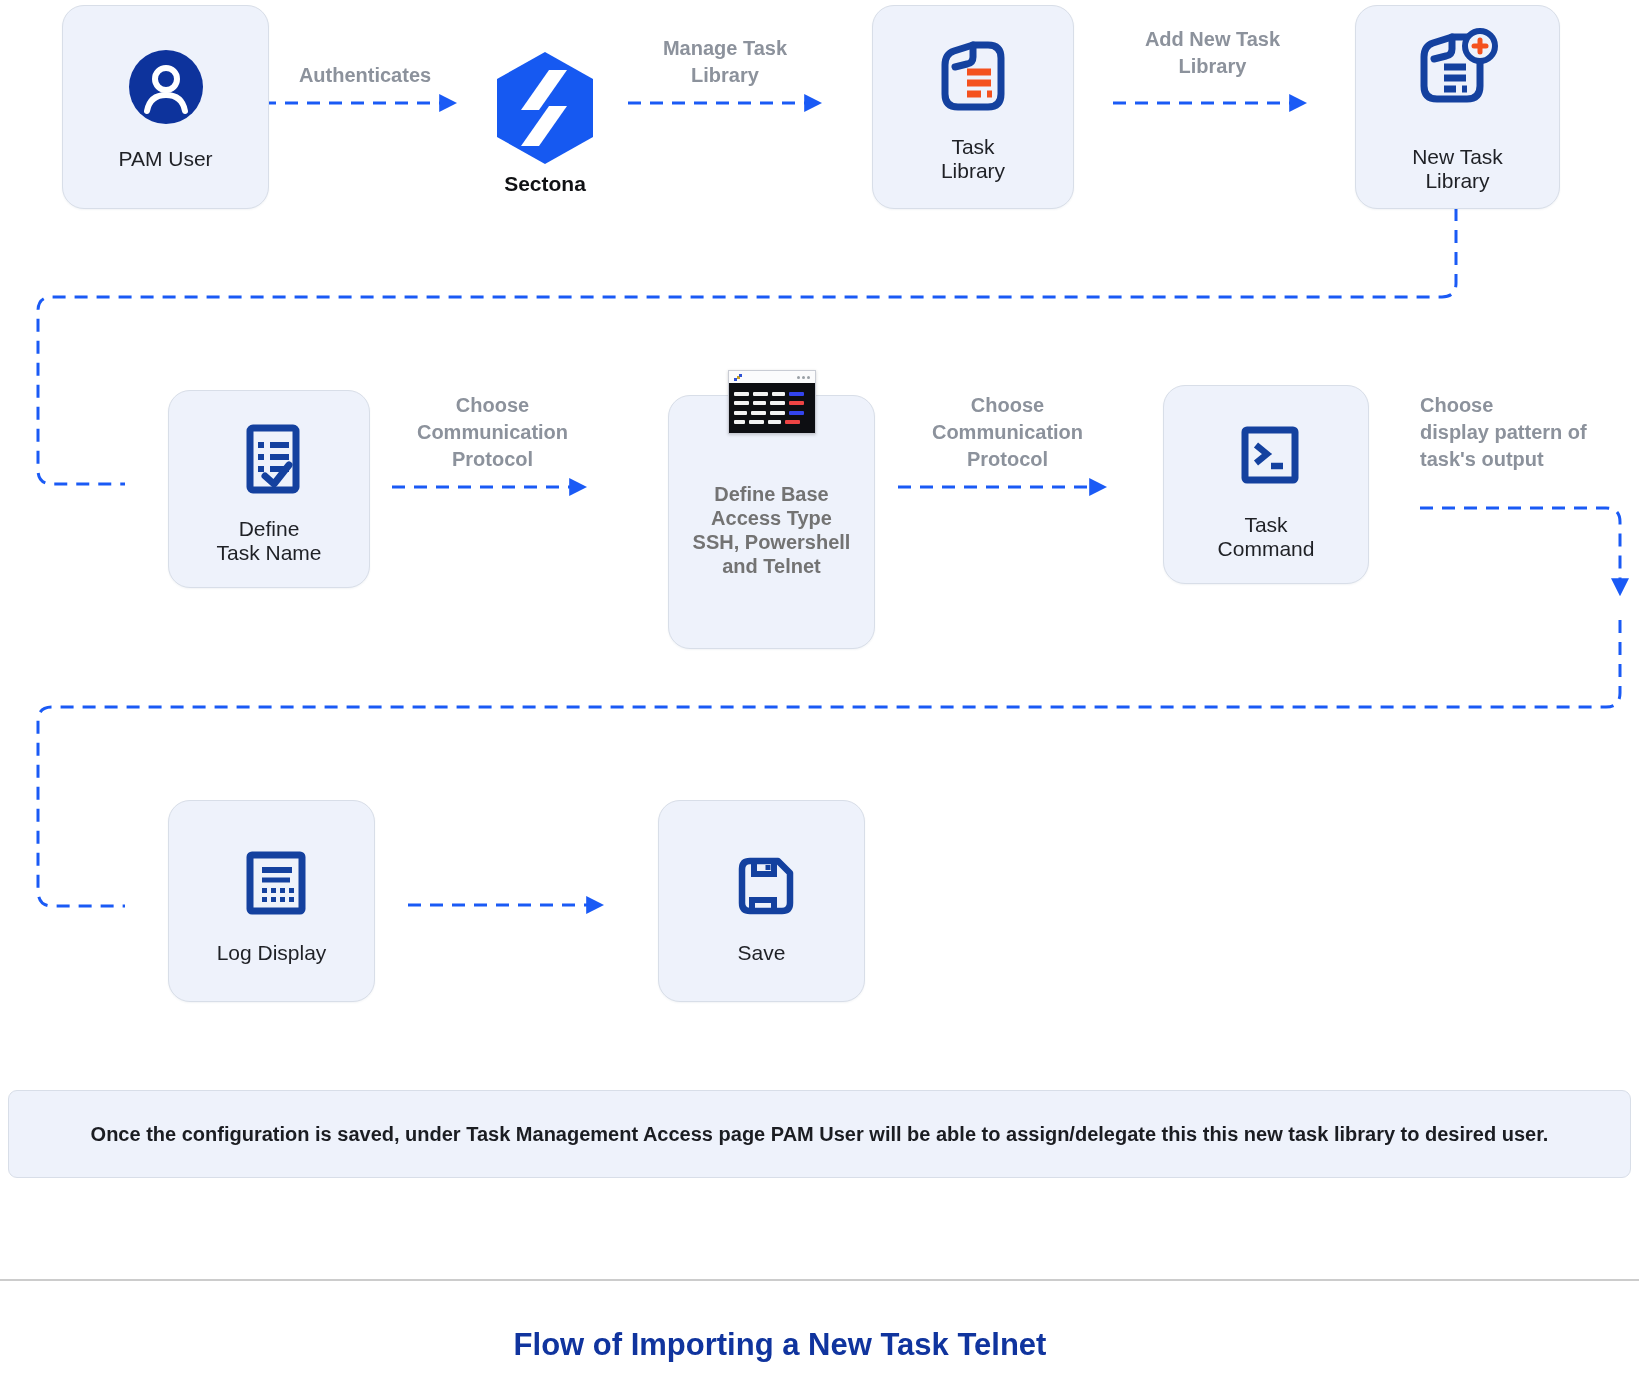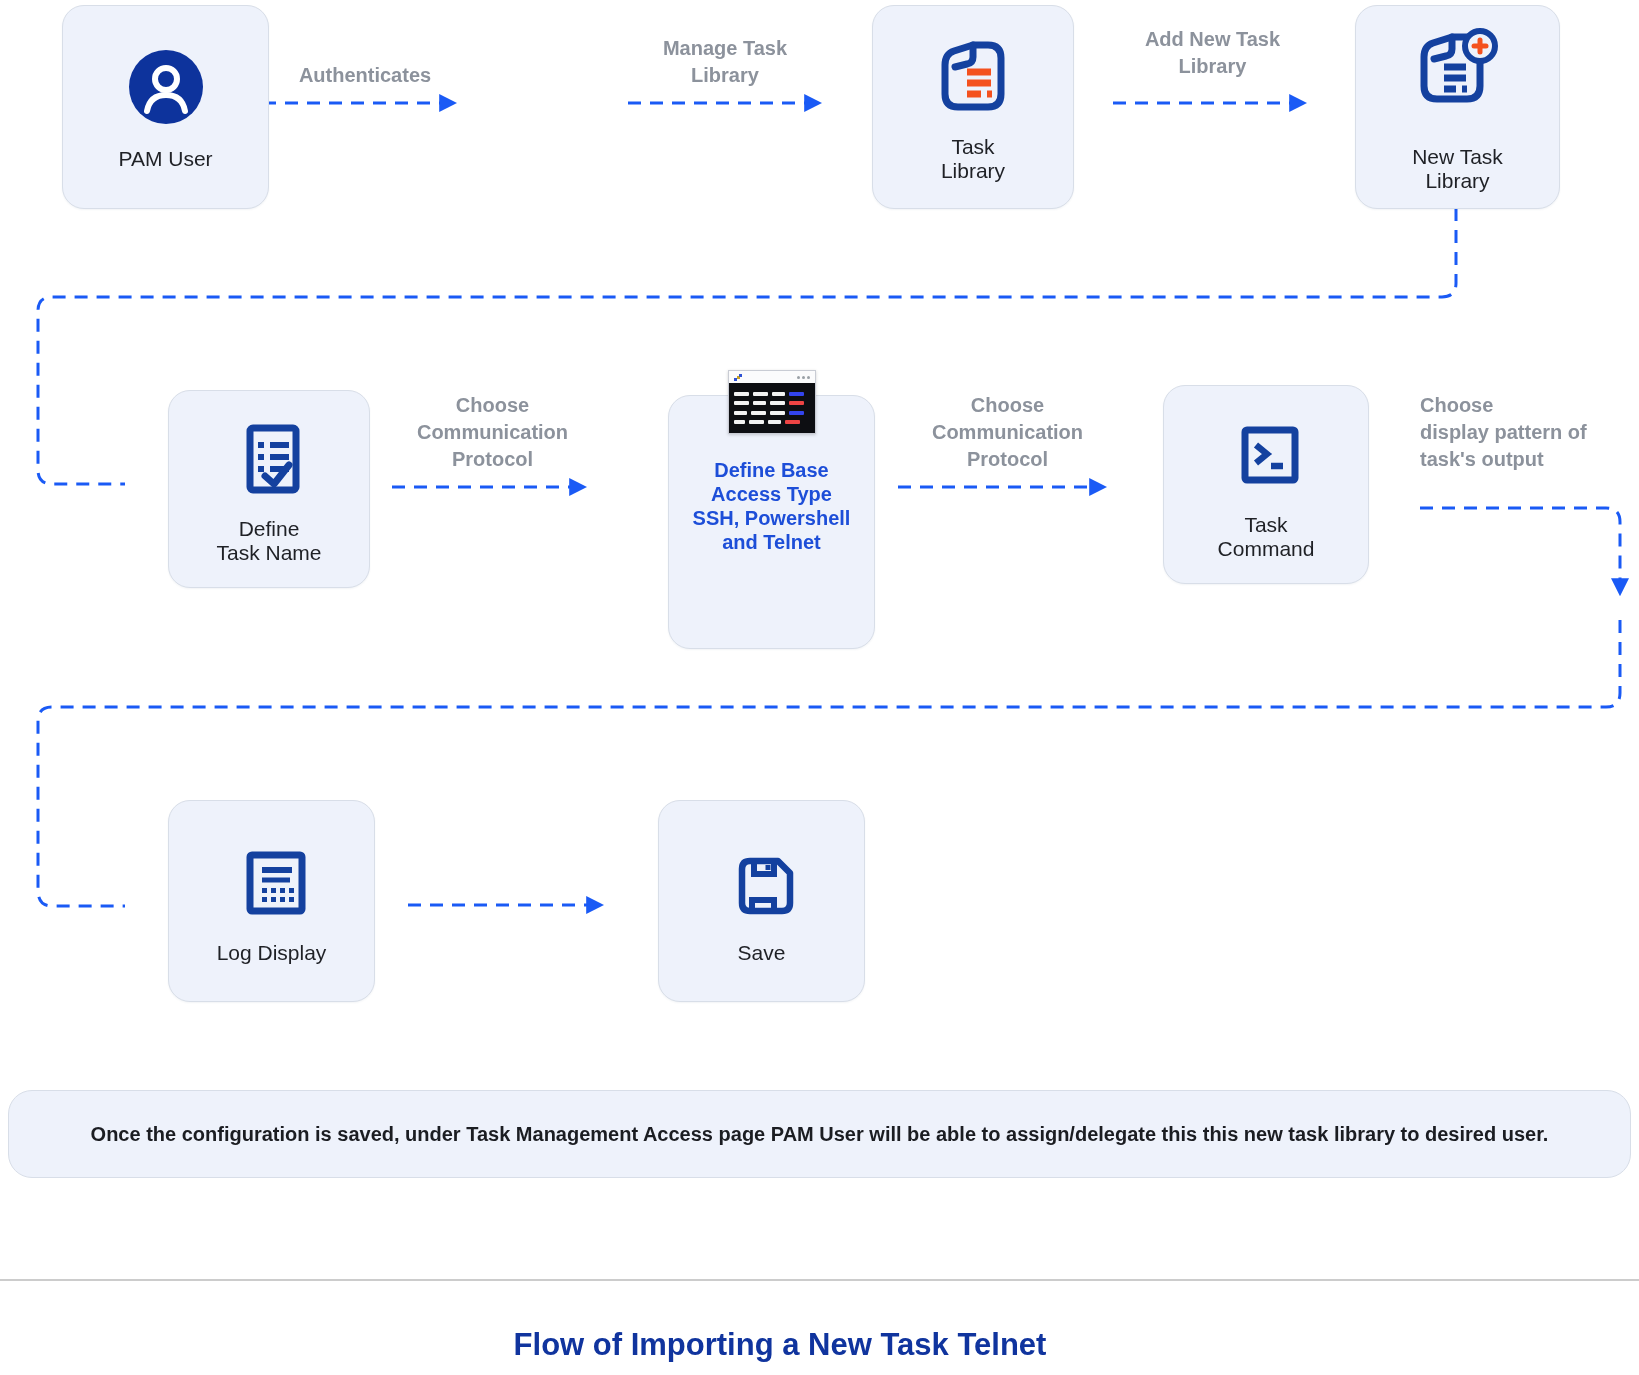--- a/index.html
+++ b/index.html
@@ -21,40 +21,40 @@
   
   svg.connectors{position:absolute;left:0;top:0;pointer-events:none;}
   .dashed{fill:none;stroke:#1A5AF5;stroke-width:3;stroke-dasharray:13 9;}
 
   
   .sectona-wrap{position:absolute;left:475px;top:50px;width:140px;display:flex;flex-direction:column;align-items:center;}
   .sectona-label{margin-top:6px;font-size:21px;font-weight:bold;color:#101114;}
 
   
   .node.base-access{justify-content:flex-start;padding-top:62px;gap:0;}
-  .base-access-text{font-size:20px;line-height:24px;font-weight:bold;color:#1d4ed8;text-align:center;white-space:pre-line;}
+  .base-access-text{font-size:20px;line-height:24px;font-weight:bold;color:#737373;text-align:center;white-space:pre-line;margin-top:24px;}
   .term-window{position:absolute;top:-26px;left:50%;transform:translateX(-50%);width:86px;height:62px;
                background:#ffffff;border:1px solid #c9ccd4;box-shadow:0 1px 3px rgba(0,0,0,0.18);}
   .term-titlebar{height:12px;background:#fbfbfc;border-bottom:1px solid #e4e4e8;
                  display:flex;align-items:center;justify-content:space-between;padding:0 5px;}
   .term-glyph{width:8px;height:7px;position:relative;}
   .term-glyph:before{content:"";position:absolute;left:0;bottom:0;width:3px;height:3px;background:#2e51d4;}
   .term-glyph:after{content:"";position:absolute;right:0;top:0;width:3px;height:3px;background:#2e51d4;box-shadow:-2px 2px 0 0 #c9a227;}
   .term-dots{display:flex;gap:2px;}
   .term-dots i{width:3px;height:3px;border-radius:50%;background:#9aa0a6;}
   .term-body{position:absolute;top:12px;left:0;right:0;bottom:0;background:#0d0e12;
              display:flex;flex-direction:column;justify-content:space-evenly;padding:3px 5px;}
   .term-row{display:flex;gap:4px;align-items:center;}
   .term-row i{height:4px;background:#f2f2f2;border-radius:1px;}
   .term-row i.c-blue{background:#3344ee;}
   .term-row i.c-red{background:#ee4444;}
 
   
   .note-box{position:absolute;left:8px;top:1090px;width:1621px;height:86px;background:#EEF2FB;
-            border:1px solid #D8DEE8;border-radius:24px;display:flex;align-items:center;justify-content:center;}
+            border:1px solid #D8DEE8;border-radius:9px;display:flex;align-items:center;justify-content:center;}
   .note-text{font-size:20px;font-weight:bold;color:#1B1D22;text-align:center;padding:0 28px;}
   .divider{position:absolute;left:0;top:1279px;width:1639px;height:2px;background:#cccccc;}
   .page-title{position:absolute;left:0;top:1327px;width:1560px;text-align:center;
               font-size:31px;font-weight:bold;color:#10349E;}
 </style>
 </head>
 <body>
 
 <div id="canvas">
 
@@ -81,20 +81,30 @@
         <circle cx="46" cy="44" r="37" fill="#0D339C"></circle>
         <circle cx="46" cy="36" r="11" fill="none" stroke="#ffffff" stroke-width="6"></circle>
         <path d="M27,68 Q30,52 46,52 Q62,52 65,68" fill="none" stroke="#ffffff" stroke-width="6" stroke-linecap="round"></path>
       </svg>
     </span>
     <span class="node-label">PAM User</span>
   </div>
 
   <div class="edge-label" style="left:255px;top:62px;width:220px;">Authenticates</div>
 
+  <div class="sectona-wrap">
+    <span class="icon-wrap">
+      <svg width="104" height="116" viewBox="0 0 104 116">
+        <polygon points="52,2 100,29 100,87 52,114 4,87 4,29" fill="#1659F1"></polygon>
+        <polygon points="56,20 74,20 46,60 28,60" fill="#ffffff"></polygon>
+        <polygon points="56,56 74,56 46,96 28,96" fill="#ffffff"></polygon>
+      </svg>
+    </span>
+    <span class="sectona-label">Sectona</span>
+  </div>
 
   <div class="edge-label" style="left:620px;top:24px;width:210px;margin-top:11px;">Manage Task
 Library</div>
 
   <div class="node" style="left:872px;top:5px;width:200px;height:202px;">
     <span class="icon-wrap">
       <svg width="92" height="92" viewBox="0 0 92 92">
         <path d="M46,14 h15 q13,0 13,13 v36 q0,13 -13,13 h-30 q-13,0 -13,-13 V34 q0,-11 9,-14 z" fill="none" stroke="#14419F" stroke-width="7" stroke-linejoin="round" stroke-linecap="round"></path>
         <path d="M46,14 v12 q0,6 -6,7 l-12,3" fill="none" stroke="#14419F" stroke-width="7" stroke-linejoin="round" stroke-linecap="round"></path>
         <g stroke="#F4511E" stroke-width="7">

